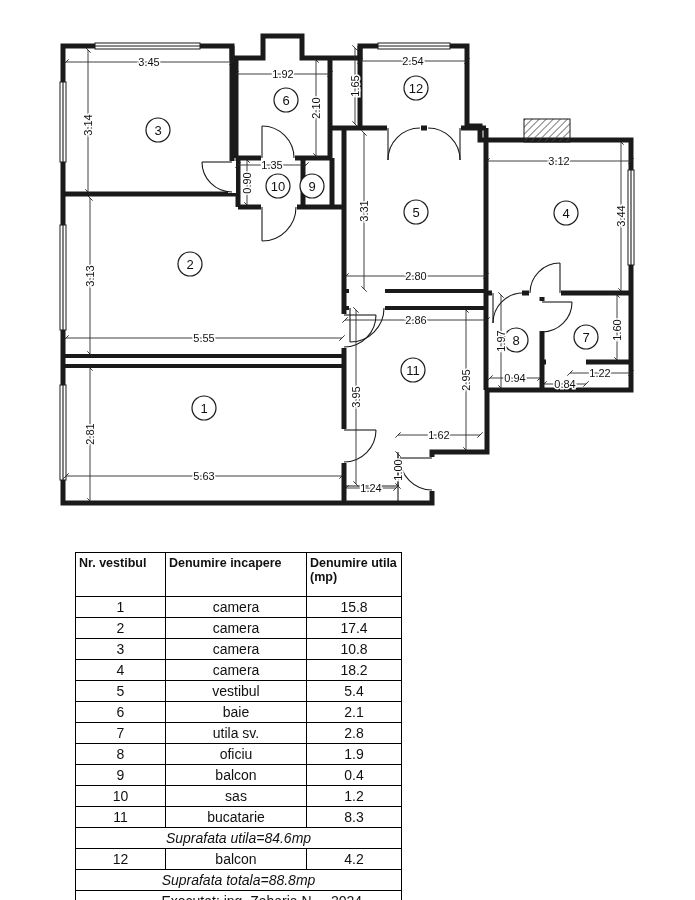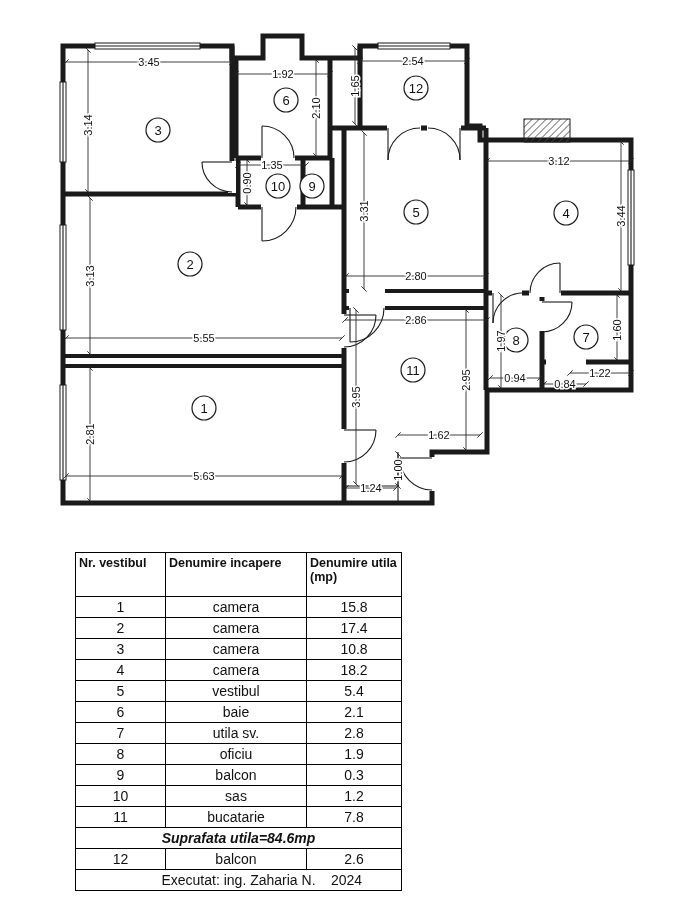--- a/index.html
+++ b/index.html
@@ -21,21 +21,21 @@
   circle.room-circle { fill:#fff; stroke:#1a1a1a; stroke-width:1.2; }
   text.room-num { font-size:13px; fill:#111; text-anchor:middle;
                   font-family:"Liberation Sans",sans-serif; }
 
   #area-table { position:absolute; left:75px; top:552px; border-collapse:collapse;
                 background:#fff; table-layout:fixed; width:326px; }
   #area-table th, #area-table td { border:1px solid #000; }
   #area-table th { font-size:12.5px; text-align:left; vertical-align:top;
                    padding:3px 3px; height:44px; white-space:pre-line; font-weight:bold; }
   #area-table td { font-size:14px; text-align:center; height:20px; padding:0 3px; line-height:20px; }
-  td.merged { font-style:italic; font-size:15px;font-weight:bold; }
+  td.merged { font-style:italic; font-size:15px; }
   td.footer-cell { text-align:left; padding-left:14px; position:relative; font-size:13px; }
   td.footer-cell .fr { position:absolute; left:255px; top:0; }
 </style>
 </head>
 <body>
 
 <div class="page">
 
   <svg id="plan" width="695" height="540" viewBox="0 0 695 540" xmlns="http://www.w3.org/2000/svg">
     <defs>
@@ -292,39 +292,42 @@
           <td>2.8</td>
         </tr>
         <tr>
           <td>8</td>
           <td>oficiu</td>
           <td>1.9</td>
         </tr>
         <tr>
           <td>9</td>
           <td>balcon</td>
-          <td>0.3</td>
+          <td>0.4</td>
         </tr>
         <tr>
           <td>10</td>
           <td>sas</td>
           <td>1.2</td>
         </tr>
         <tr>
           <td>11</td>
           <td>bucatarie</td>
-          <td>7.8</td>
+          <td>8.3</td>
         </tr>
         <tr>
           <td colspan="3" class="merged">Suprafata utila=84.6mp</td>
         </tr>
         <tr>
           <td>12</td>
           <td>balcon</td>
-          <td>2.6</td>
+          <td>4.2</td>
+        </tr>
+        <tr>
+          <td colspan="3" class="merged">Suprafata totala=88.8mp</td>
         </tr>
         <tr>
           <td colspan="3" class="footer-cell"><span>Executat: ing. Zaharia N.</span><span class="fr">2024</span></td>
         </tr>
       </tbody>
   </table>
 
 </div>
 
 </body></html>

